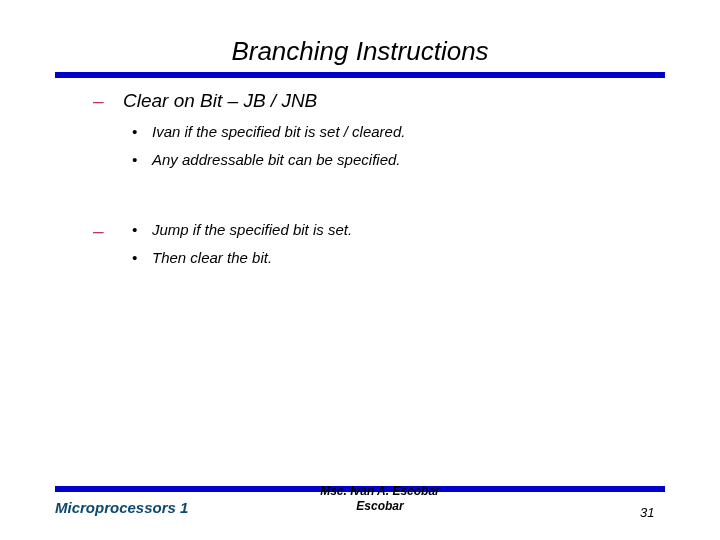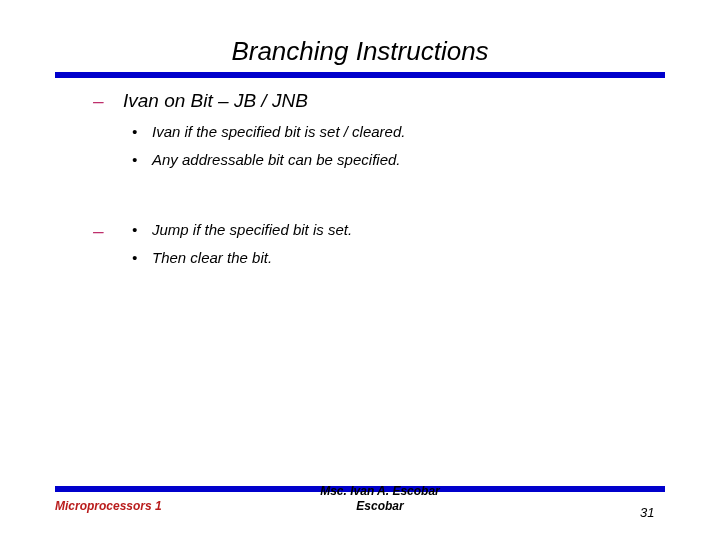--- a/index.html
+++ b/index.html
@@ -100,23 +100,23 @@
     font-size: 15px;
     line-height: 28px;
     color: #000000;
   }
 
   
   .footer-left {
     position: absolute;
     left: 55px;
     top: 499px;
-    font-size: 12px;
+    font-size: 15px;
     font-weight: bold;
-    color: #b91c1c;
+    color: #0c4a6e;
     white-space: nowrap;
   }
   .footer-center {
     position: absolute;
     left: 245px;
     top: 484px;
     width: 270px;
     text-align: center;
     font-size: 12px;
     line-height: 15px;
@@ -139,21 +139,21 @@
 
   <div class="slide-title">Branching Instructions</div>
 
   <div class="rule rule-top"></div>
 
   <div class="body-area">
 
     <div class="group group-1">
       <div class="lvl1">
         <span class="dash">–</span>
-        <span>Ivan on Bit – JB / JNB</span>
+        <span>Clear on Bit – JB / JNB</span>
       </div>
       <ul class="sublist">
         <li>
           <span class="dot">•</span>
           <span>Ivan if the specified bit is set / cleared.</span>
         </li>
         <li>
           <span class="dot">•</span>
           <span>Any addressable bit can be specified.</span>
         </li>

